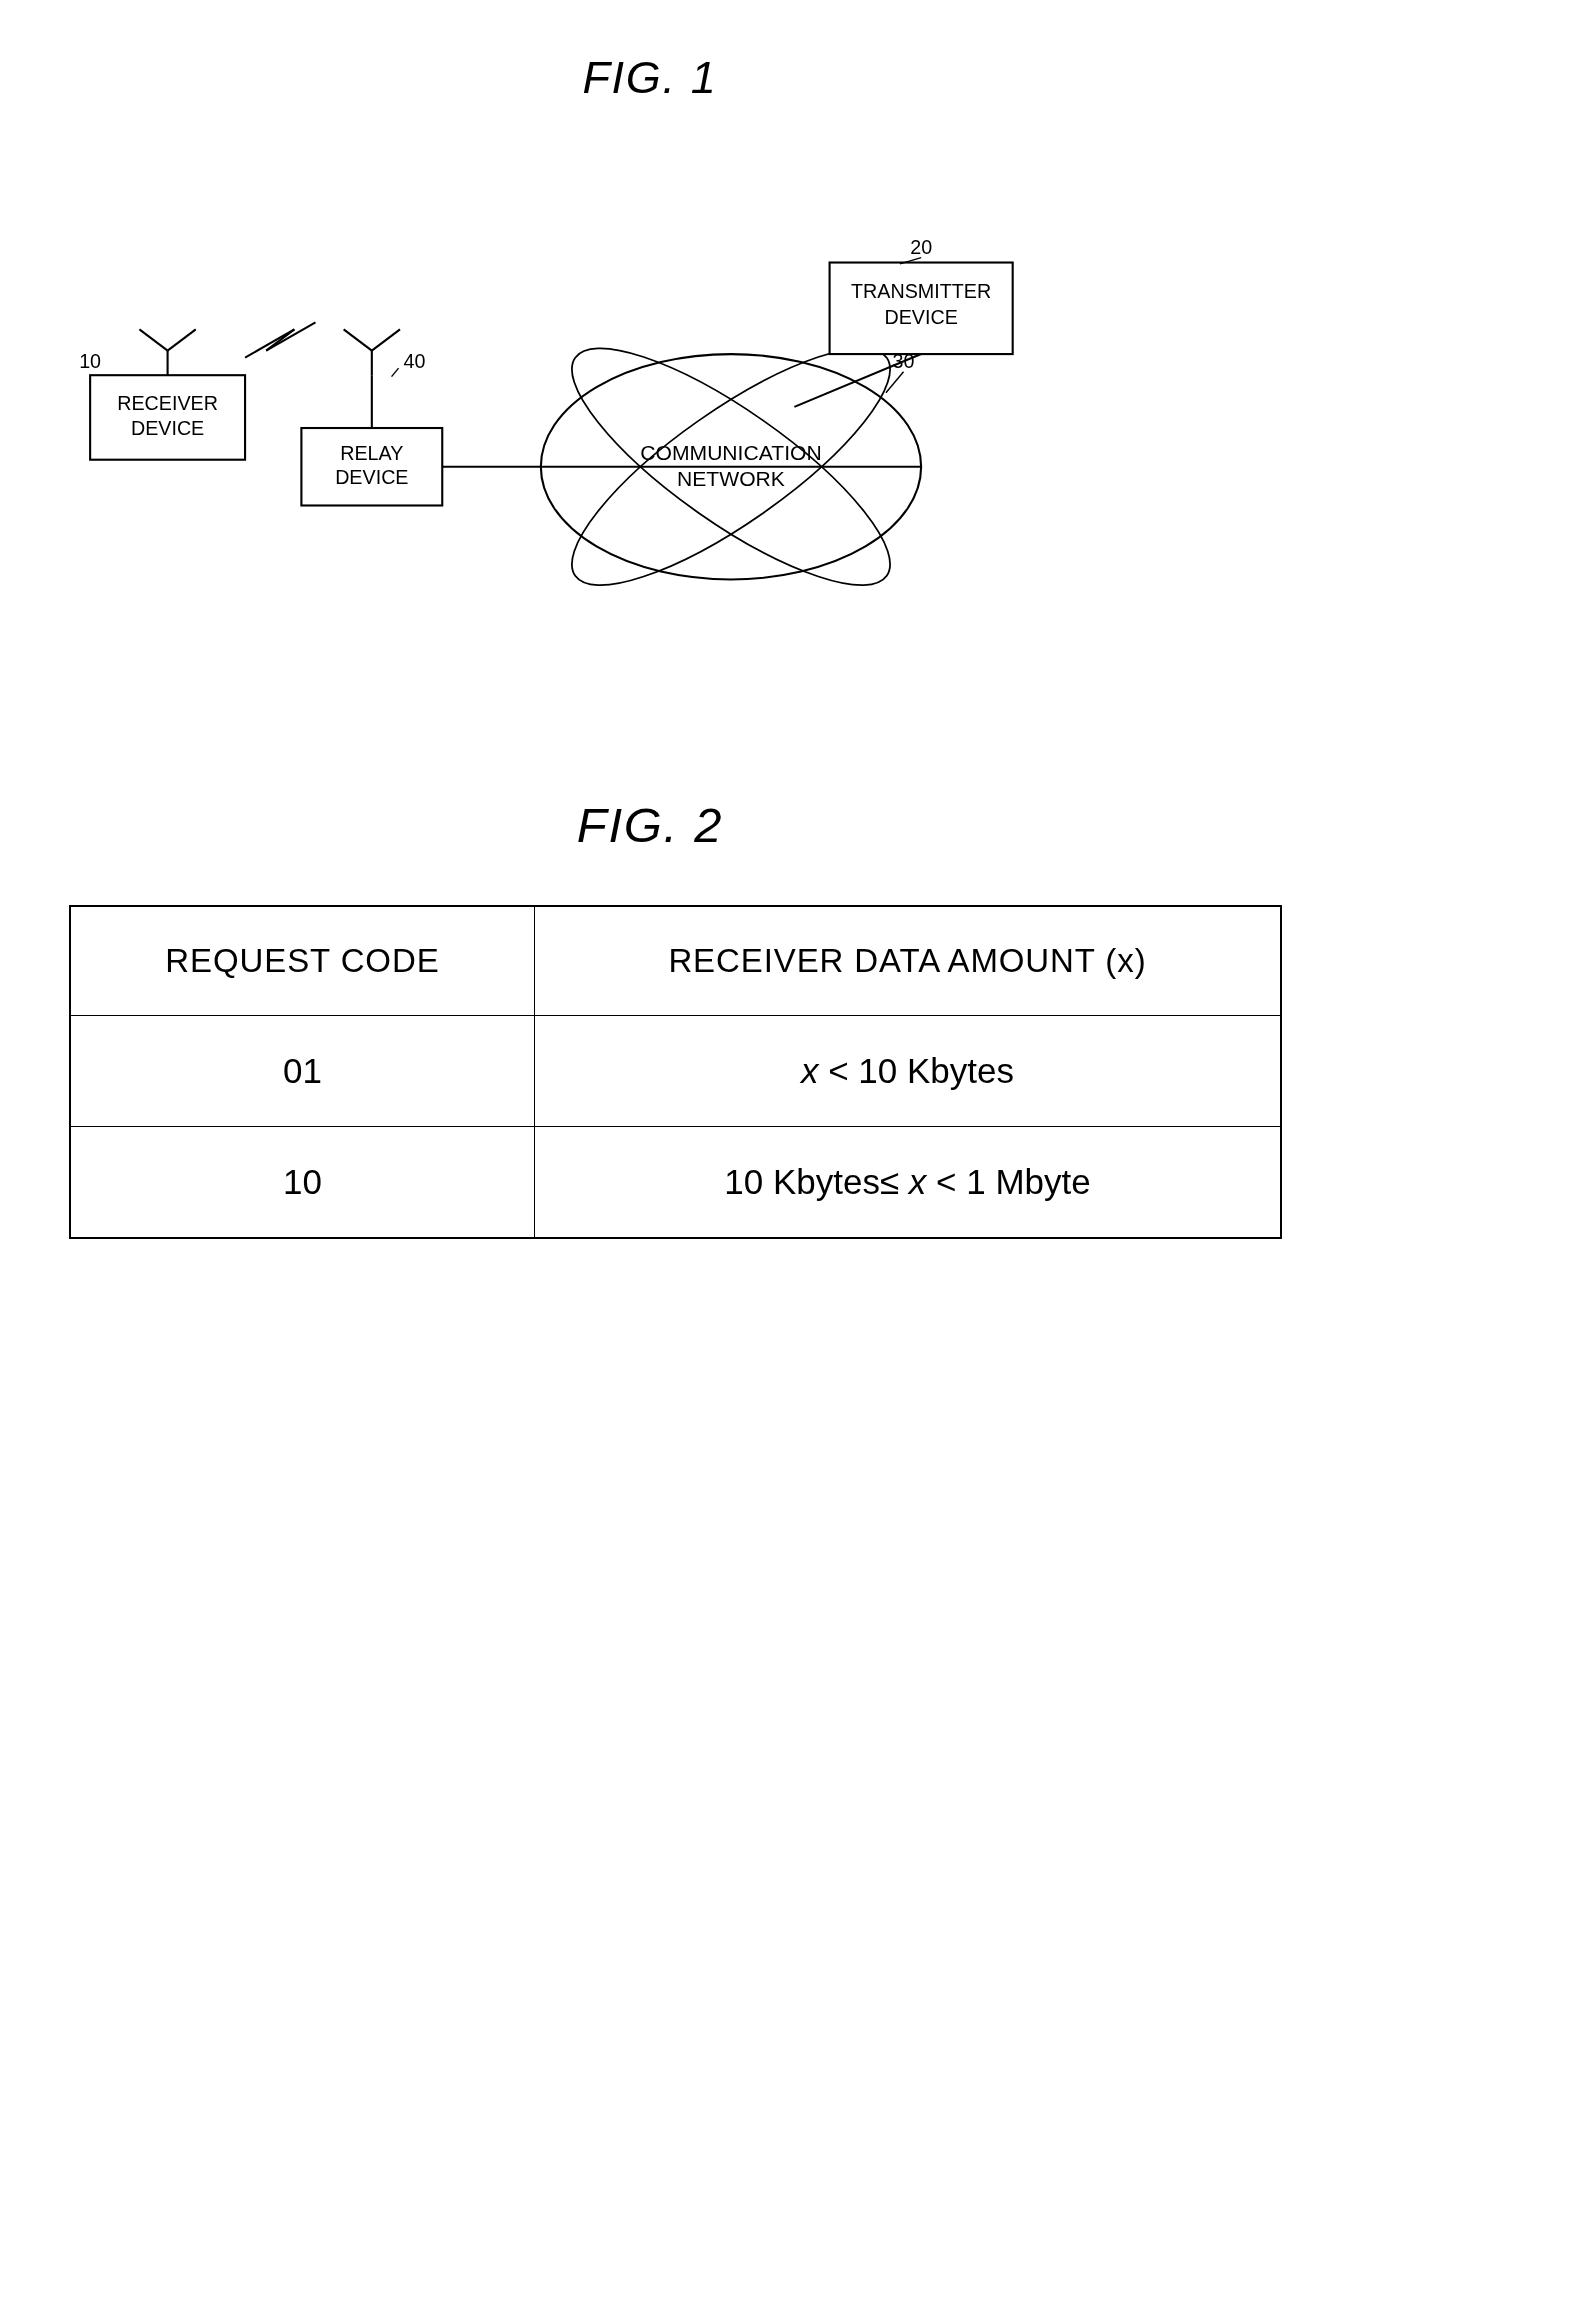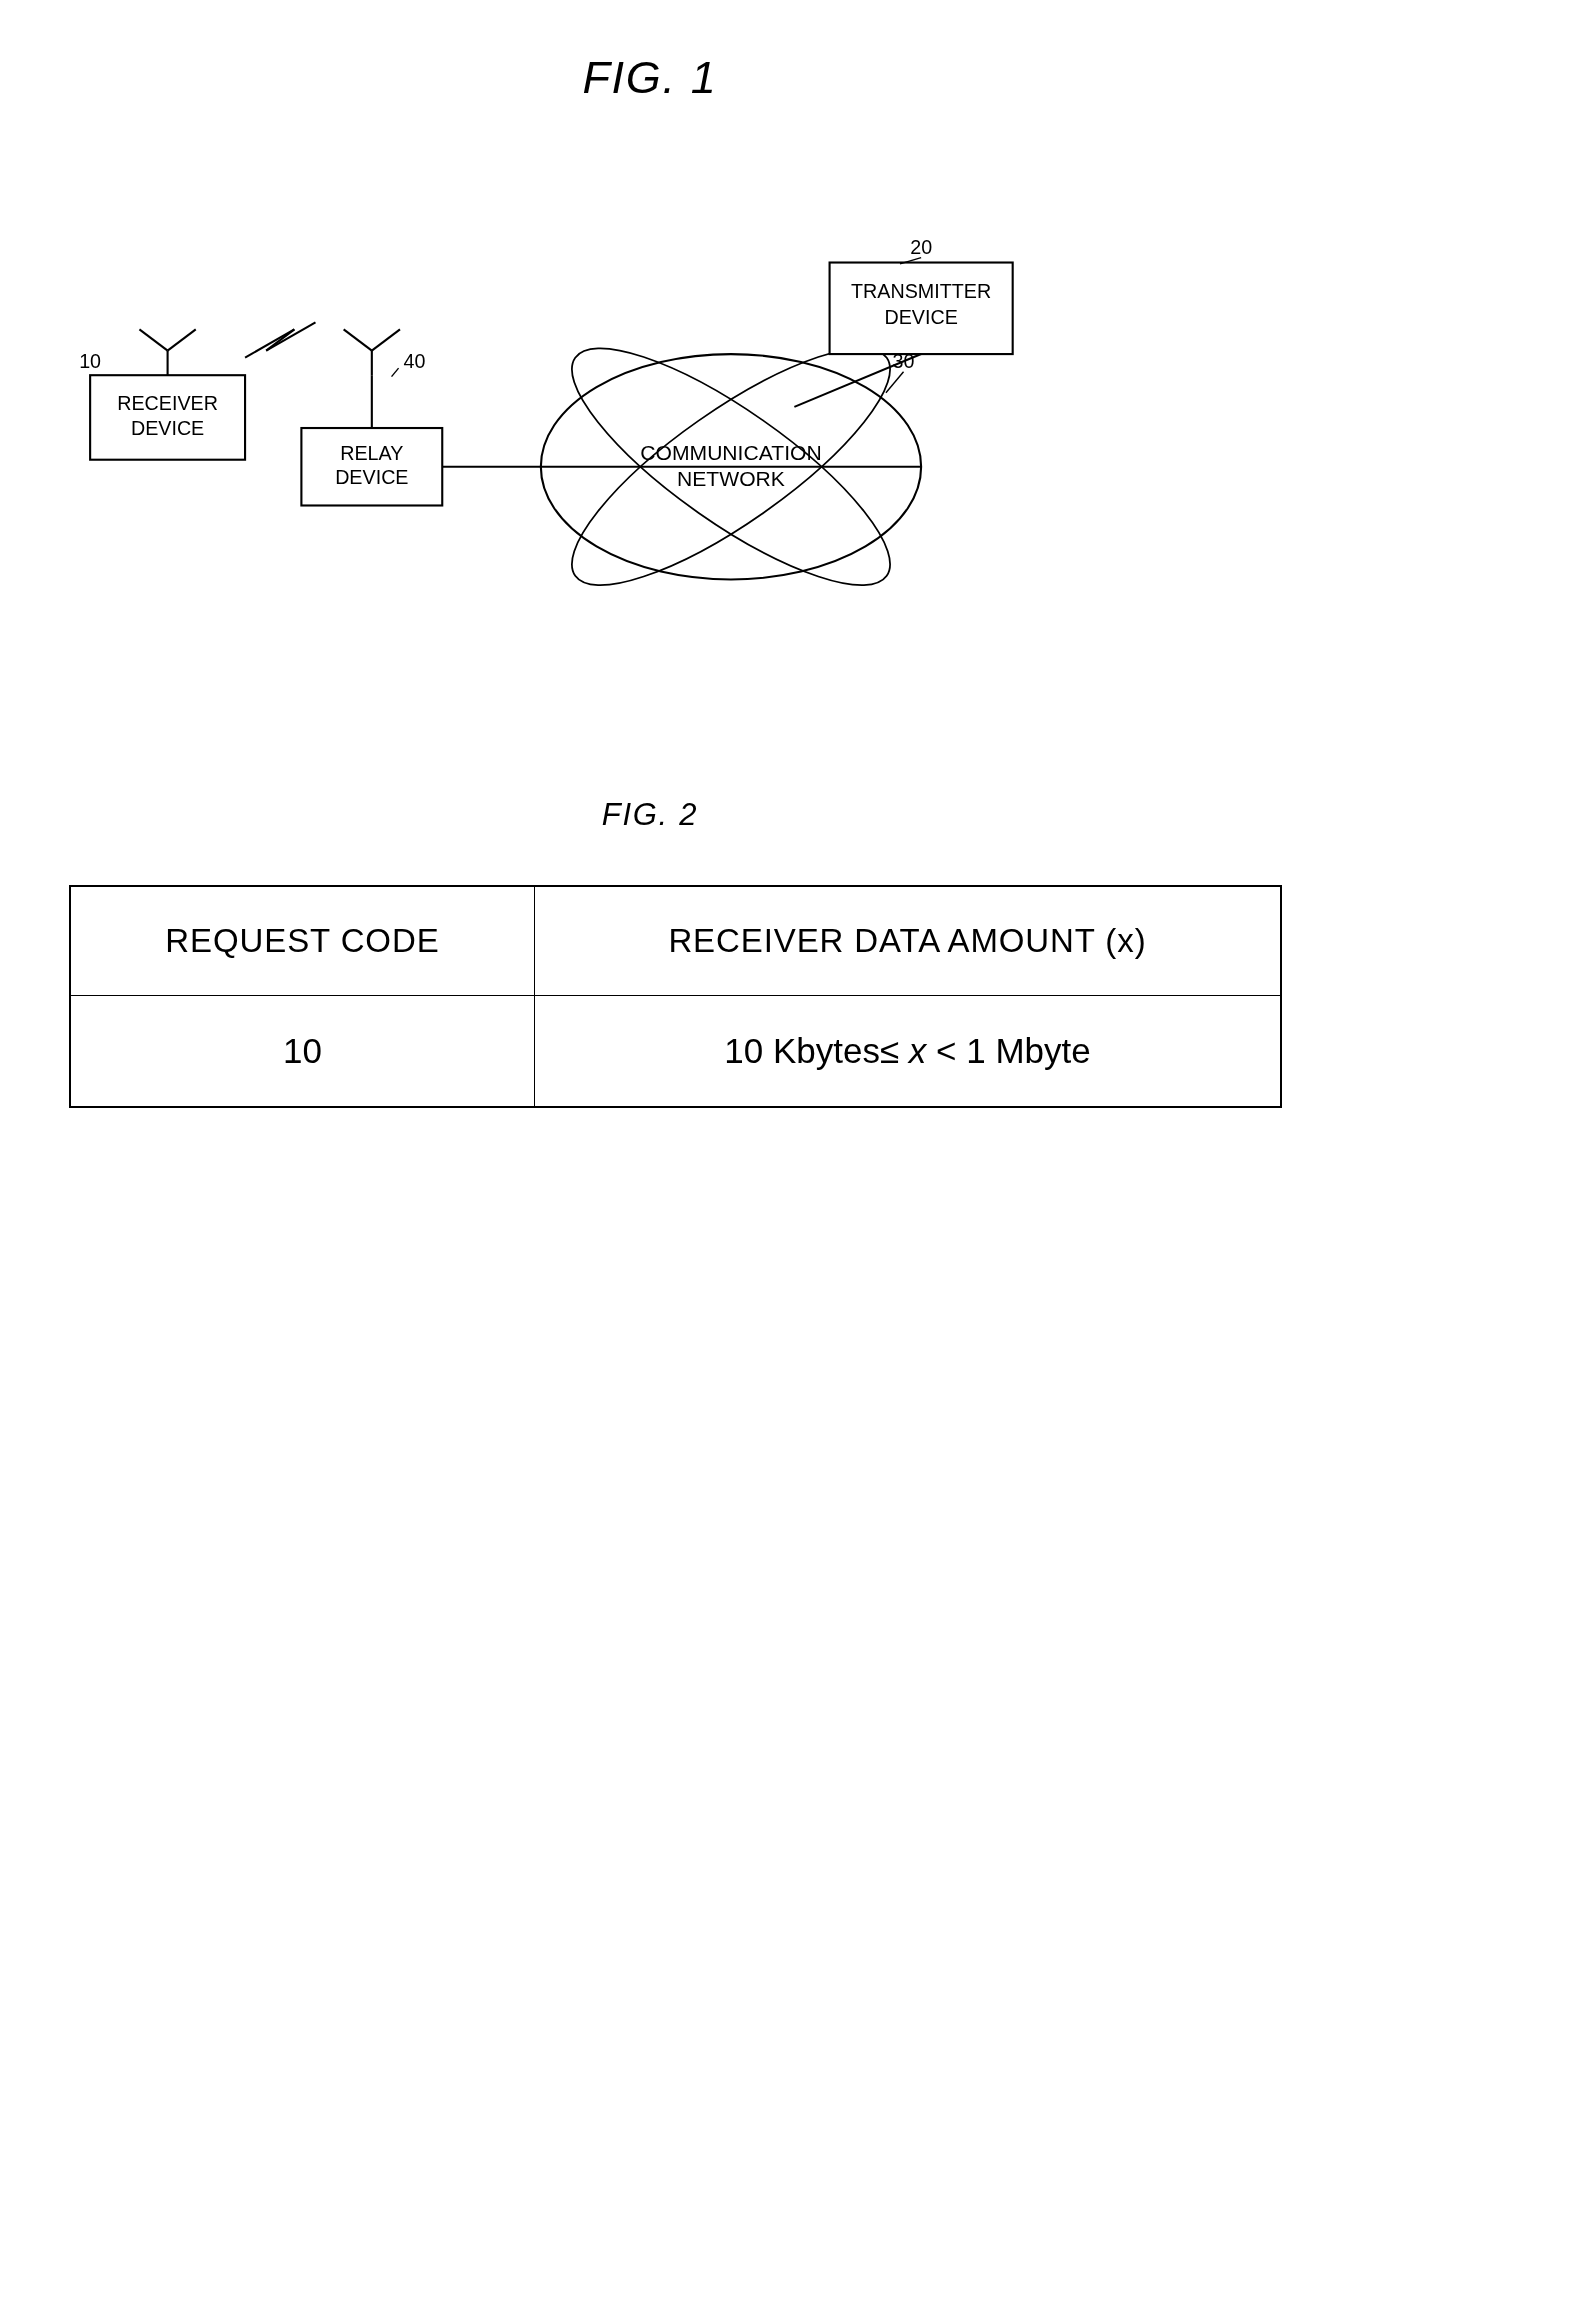--- a/index.html
+++ b/index.html
@@ -40,21 +40,21 @@
       position: relative;
       width: 100%;
       height: 537px;
       margin-bottom: 104px;
     }
 
     
     .fig2-title {
       text-align: center;
       font-style: italic;
-      font-size: 31px;
+      font-size: 49px;
       font-weight: normal;
       margin-bottom: 52px;
       font-family: Arial, sans-serif;
       letter-spacing: 1.7px;
     }
 
     .fig2-table-container {
       margin: 0 auto;
       width: 1213px;
     }
@@ -169,20 +169,24 @@
   <div class="fig2-table-container">
     <table class="fig2-table">
       <thead>
         <tr>
           <th>REQUEST CODE</th>
           <th>RECEIVER DATA AMOUNT (x)</th>
         </tr>
       </thead>
       <tbody>
         <tr>
+          <td>01</td>
+          <td><span class="italic-x">x</span> &lt; 10 Kbytes</td>
+        </tr>
+        <tr>
           <td>10</td>
           <td>10 Kbytes≤ <span class="italic-x">x</span> &lt; 1 Mbyte</td>
         </tr>
       </tbody>
     </table>
   </div>
 
 </div>
 
 

